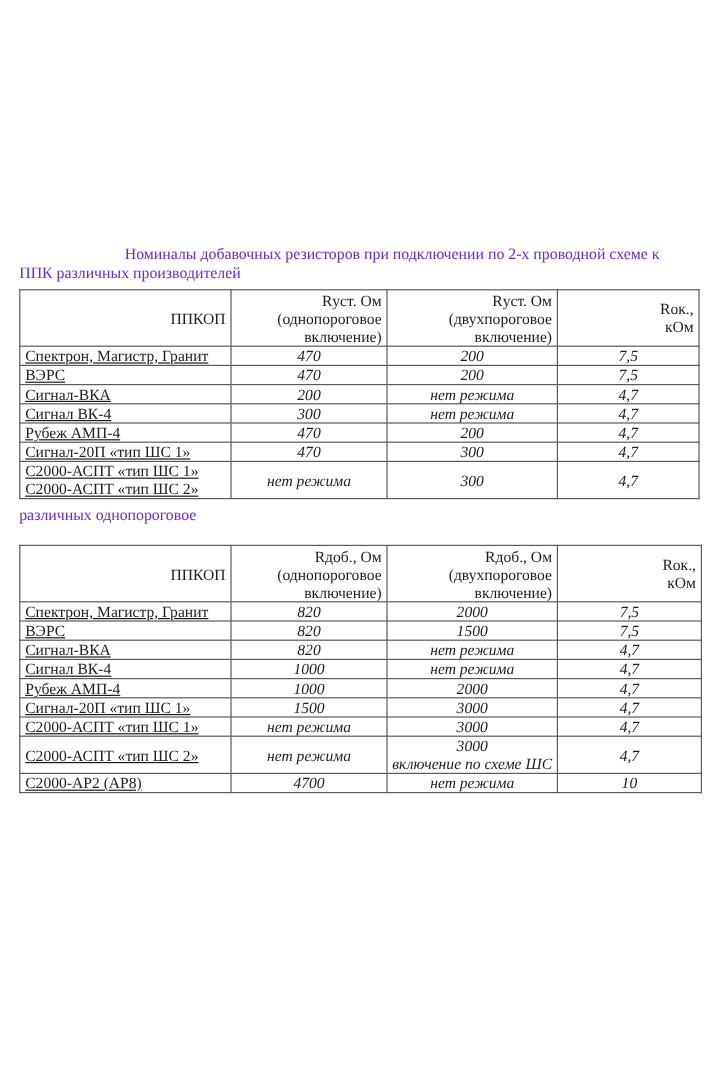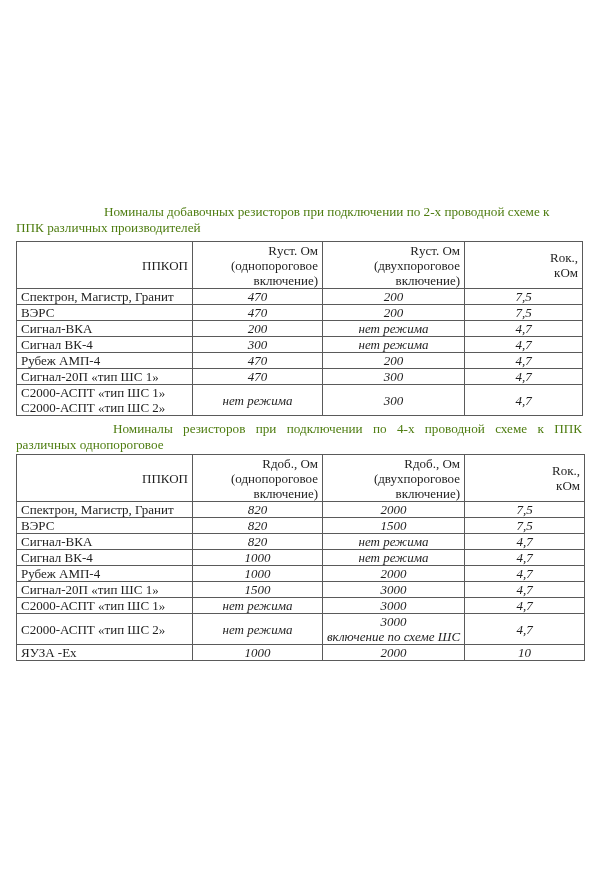--- a/index.html
+++ b/index.html
@@ -14,21 +14,21 @@
       overflow: hidden;
       font-family: "Liberation Serif", "DejaVu Serif", serif;
       color: #1a1a1a;
     }
     .caption {
       position: absolute;
       left: 16px;
       width: 566px;
       font-size: 13.2px;
       line-height: 16px;
-      color: #4d7c0f;
+      color: #6d28d9;
     }
     .caption .line1 {
       display: block;
       text-indent: 88px;
     }
     .caption .line2 {
       display: block;
     }
     #caption1 { top: 204px; }
     #caption2 { top: 421px; text-align: justify; }
@@ -55,20 +55,21 @@
     table.grid th {
       text-align: right;
       line-height: 15px;
     }
     table.grid td.c {
       text-align: center;
       font-style: italic;
     }
     table.grid td.l {
       text-align: left;
+      text-decoration: underline;
     }
     #table1 {
       top: 241px;
       width: 566px;
       border: 1.5px solid #3a3a3a;
     }
     #table2 {
       top: 454px;
       width: 568px;
       border: 1.5px solid #3a3a3a;
@@ -157,21 +158,20 @@
       <span>С2000-АСПТ «тип ШС 2»</span>
     </td>
     <td class="c">нет режима</td>
     <td class="c">300</td>
     <td class="c">4,7</td>
   </tr>
 </tbody>
   </table>
 
 <div id="caption2" class="caption">
-  <span class="line1">Номиналы резисторов при подключении по 4-х проводной схеме к ППК</span>
   <span class="line2">различных однопороговое</span>
 </div>
 
 <table id="table2" class="grid">
   <colgroup>
     <col style="width:176px">
     <col style="width:130px">
     <col style="width:142px">
     <col style="width:120px">
   </colgroup>
@@ -241,19 +241,19 @@
   <tr class="row-tall">
     <td class="l">С2000-АСПТ «тип ШС 2»</td>
     <td class="c">нет режима</td>
     <td class="c multi" style="padding:0 1px;">
       <span class="note">3000</span>
       <span class="note">включение по схеме ШС</span>
     </td>
     <td class="c">4,7</td>
   </tr>
   <tr class="row">
-    <td class="l">ЯУЗА -Ex</td>
-    <td class="c">1000</td>
-    <td class="c">2000</td>
+    <td class="l">С2000-АР2 (АР8)</td>
+    <td class="c">4700</td>
+    <td class="c">нет режима</td>
     <td class="c">10</td>
   </tr>
 </tbody>
   </table>
 
 </body></html>

